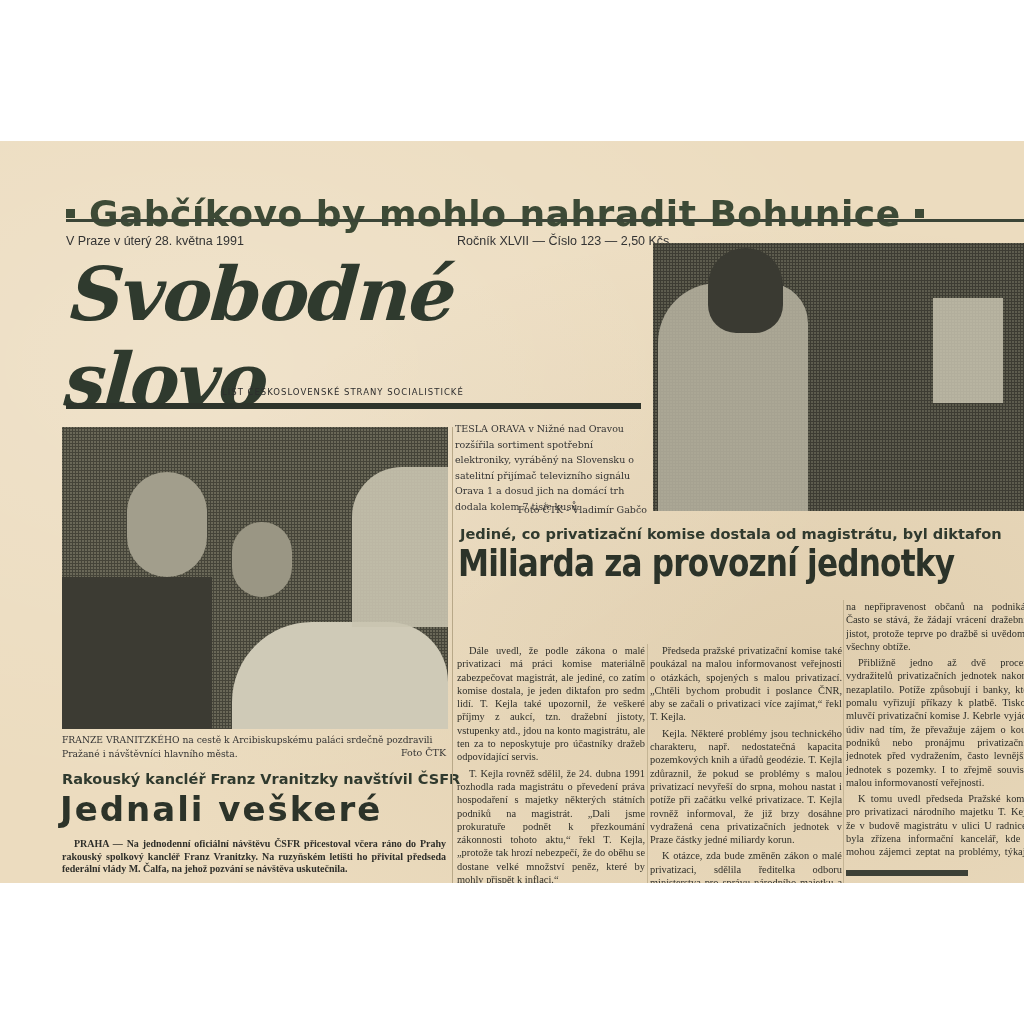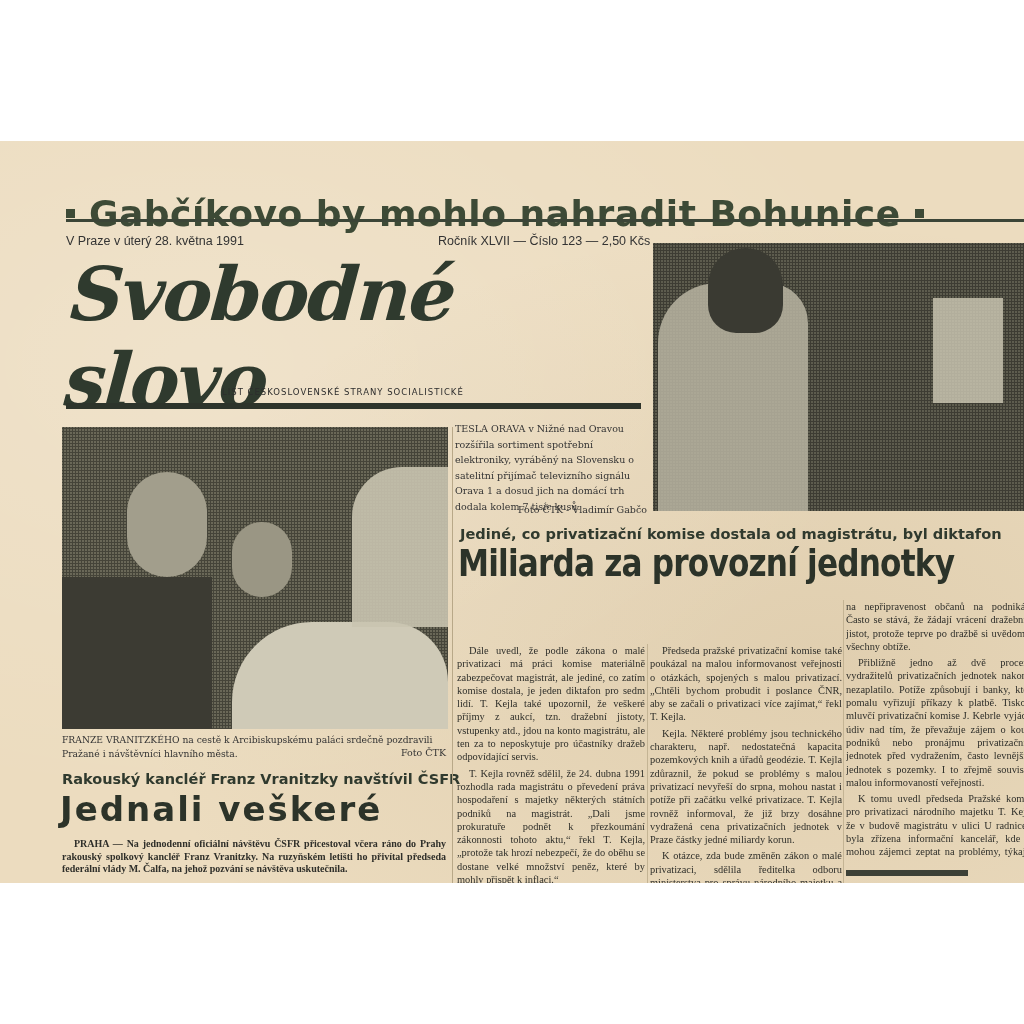--- a/index.html
+++ b/index.html
@@ -75,21 +75,21 @@
 <div class="paper">
 
   <div class="abs banner">
     <span class="sq"></span>
     <span>Gabčíkovo by mohlo nahradit Bohunice</span>
     <span class="sq r"></span>
   </div>
   <div class="abs rule-thin" style="left:66px; top:78px; width:958px;"></div>
 
   <div class="abs meta" style="left:66px; top:93px;">V Praze v úterý 28. května 1991</div>
-  <div class="abs meta" style="left:438px; top:93px;text-align:center;">Ročník XLVII — Číslo 123 — 2,50 Kčs</div>
+  <div class="abs meta" style="left:457px; top:93px;text-align:center;">Ročník XLVII — Číslo 123 — 2,50 Kčs</div>
 
   <div class="abs masthead">Svobodné slovo</div>
   <div class="abs subtitle">LIST ČESKOSLOVENSKÉ STRANY SOCIALISTICKÉ</div>
   <div class="abs rule-thick" style="left:66px; top:262px; width:575px;"></div>
 
   <div class="abs photo" style="left:653px; top:102px; width:371px; height:268px; background-color:#5d5c4e;">
     <div class="abs" style="left:5px; top:40px; width:150px; height:228px; background:#b8b4a2; border-radius:60px 40px 0 0; opacity:0.85;"></div>
     <div class="abs" style="left:55px; top:5px; width:75px; height:85px; background:#3a3a32; border-radius:40px 40px 30px 30px;"></div>
     <div class="abs" style="left:280px; top:55px; width:70px; height:105px; background:#cfcab7; opacity:0.8;"></div>
   </div>

